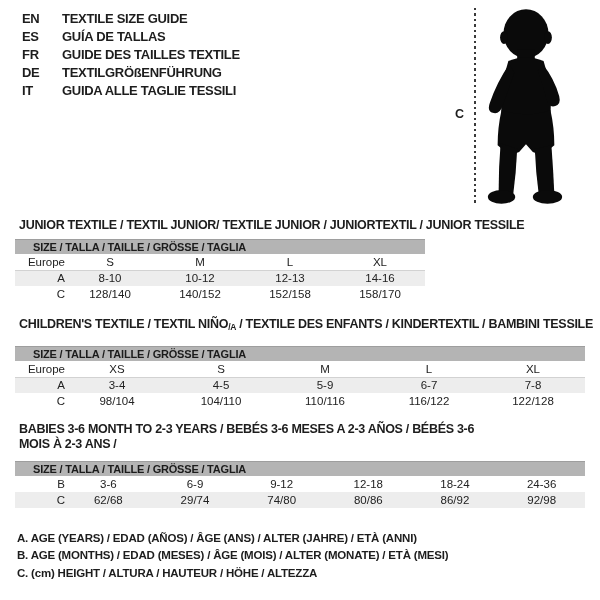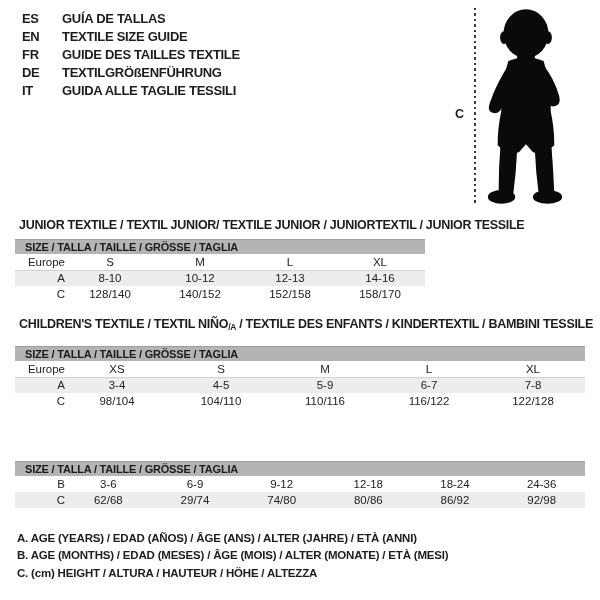--- a/index.html
+++ b/index.html
@@ -29,43 +29,43 @@
   
   .tbl-title{position:absolute;left:19px;font-size:12.5px;font-weight:700;letter-spacing:-0.3px;white-space:nowrap;}
   .tbl-title.two-line{line-height:15px;white-space:normal;width:480px;}
   .subscript{font-size:8.5px;vertical-align:-2px;}
 
   
   table{position:absolute;left:15px;border-collapse:collapse;table-layout:fixed;}
   table.w-junior{width:410px;}
   table.w-wide{width:570px;}
   th.band{background:var(--band-gray);border-top:1px solid var(--band-border);
-    font-size:11px;font-weight:700;text-align:left;padding:1px 0 1px 10px;height:14px;
+    font-size:11px;font-weight:700;text-align:left;padding:1px 0 1px 18px;height:14px;
     letter-spacing:-0.2px;color:#1b1b1b;}
   td{font-size:11.5px;font-weight:400;text-align:center;height:16px;padding:0;color:#222;}
   td.lbl{text-align:right;padding-left:5px;}
   col.label-col{width:50px;}
   tr.rule td{border-bottom:1px solid var(--border-light);}
   tr.alt td{background:var(--row-alt);}
 
   
   .legend{position:absolute;left:17px;top:530px;font-size:11.5px;font-weight:700;
     line-height:17.3px;letter-spacing:-0.2px;}
 </style>
 </head>
 <body>
 
 <div class="lang-list">
   <div class="lang-row">
+    <span class="lang-code">EN</span>
+    <span>TEXTILE SIZE GUIDE</span>
+  </div>
+  <div class="lang-row">
     <span class="lang-code">ES</span>
     <span>GUÍA DE TALLAS</span>
-  </div>
-  <div class="lang-row">
-    <span class="lang-code">EN</span>
-    <span>TEXTILE SIZE GUIDE</span>
   </div>
   <div class="lang-row">
     <span class="lang-code">FR</span>
     <span>GUIDE DES TAILLES TEXTILE</span>
   </div>
   <div class="lang-row">
     <span class="lang-code">DE</span>
     <span>TEXTILGRÖßENFÜHRUNG</span>
   </div>
   <div class="lang-row">
@@ -171,20 +171,21 @@
       <td>98/104</td>
       <td>104/110</td>
       <td>110/116</td>
       <td>116/122</td>
       <td>122/128</td>
     </tr>
   </tbody>
 </table>
 
 <div class="tbl-title two-line" style="top:422px">
+  <div>BABIES 3-6 MONTH TO 2-3 YEARS / BEBÉS 3-6 MESES A 2-3 AÑOS / BÉBÉS 3-6 MOIS À 2-3 ANS /</div>
 </div>
 <table class="w-wide" style="top:461px">
   <colgroup>
       <col class="label-col">
       <col>
       <col>
       <col>
       <col>
       <col>
       <col>

